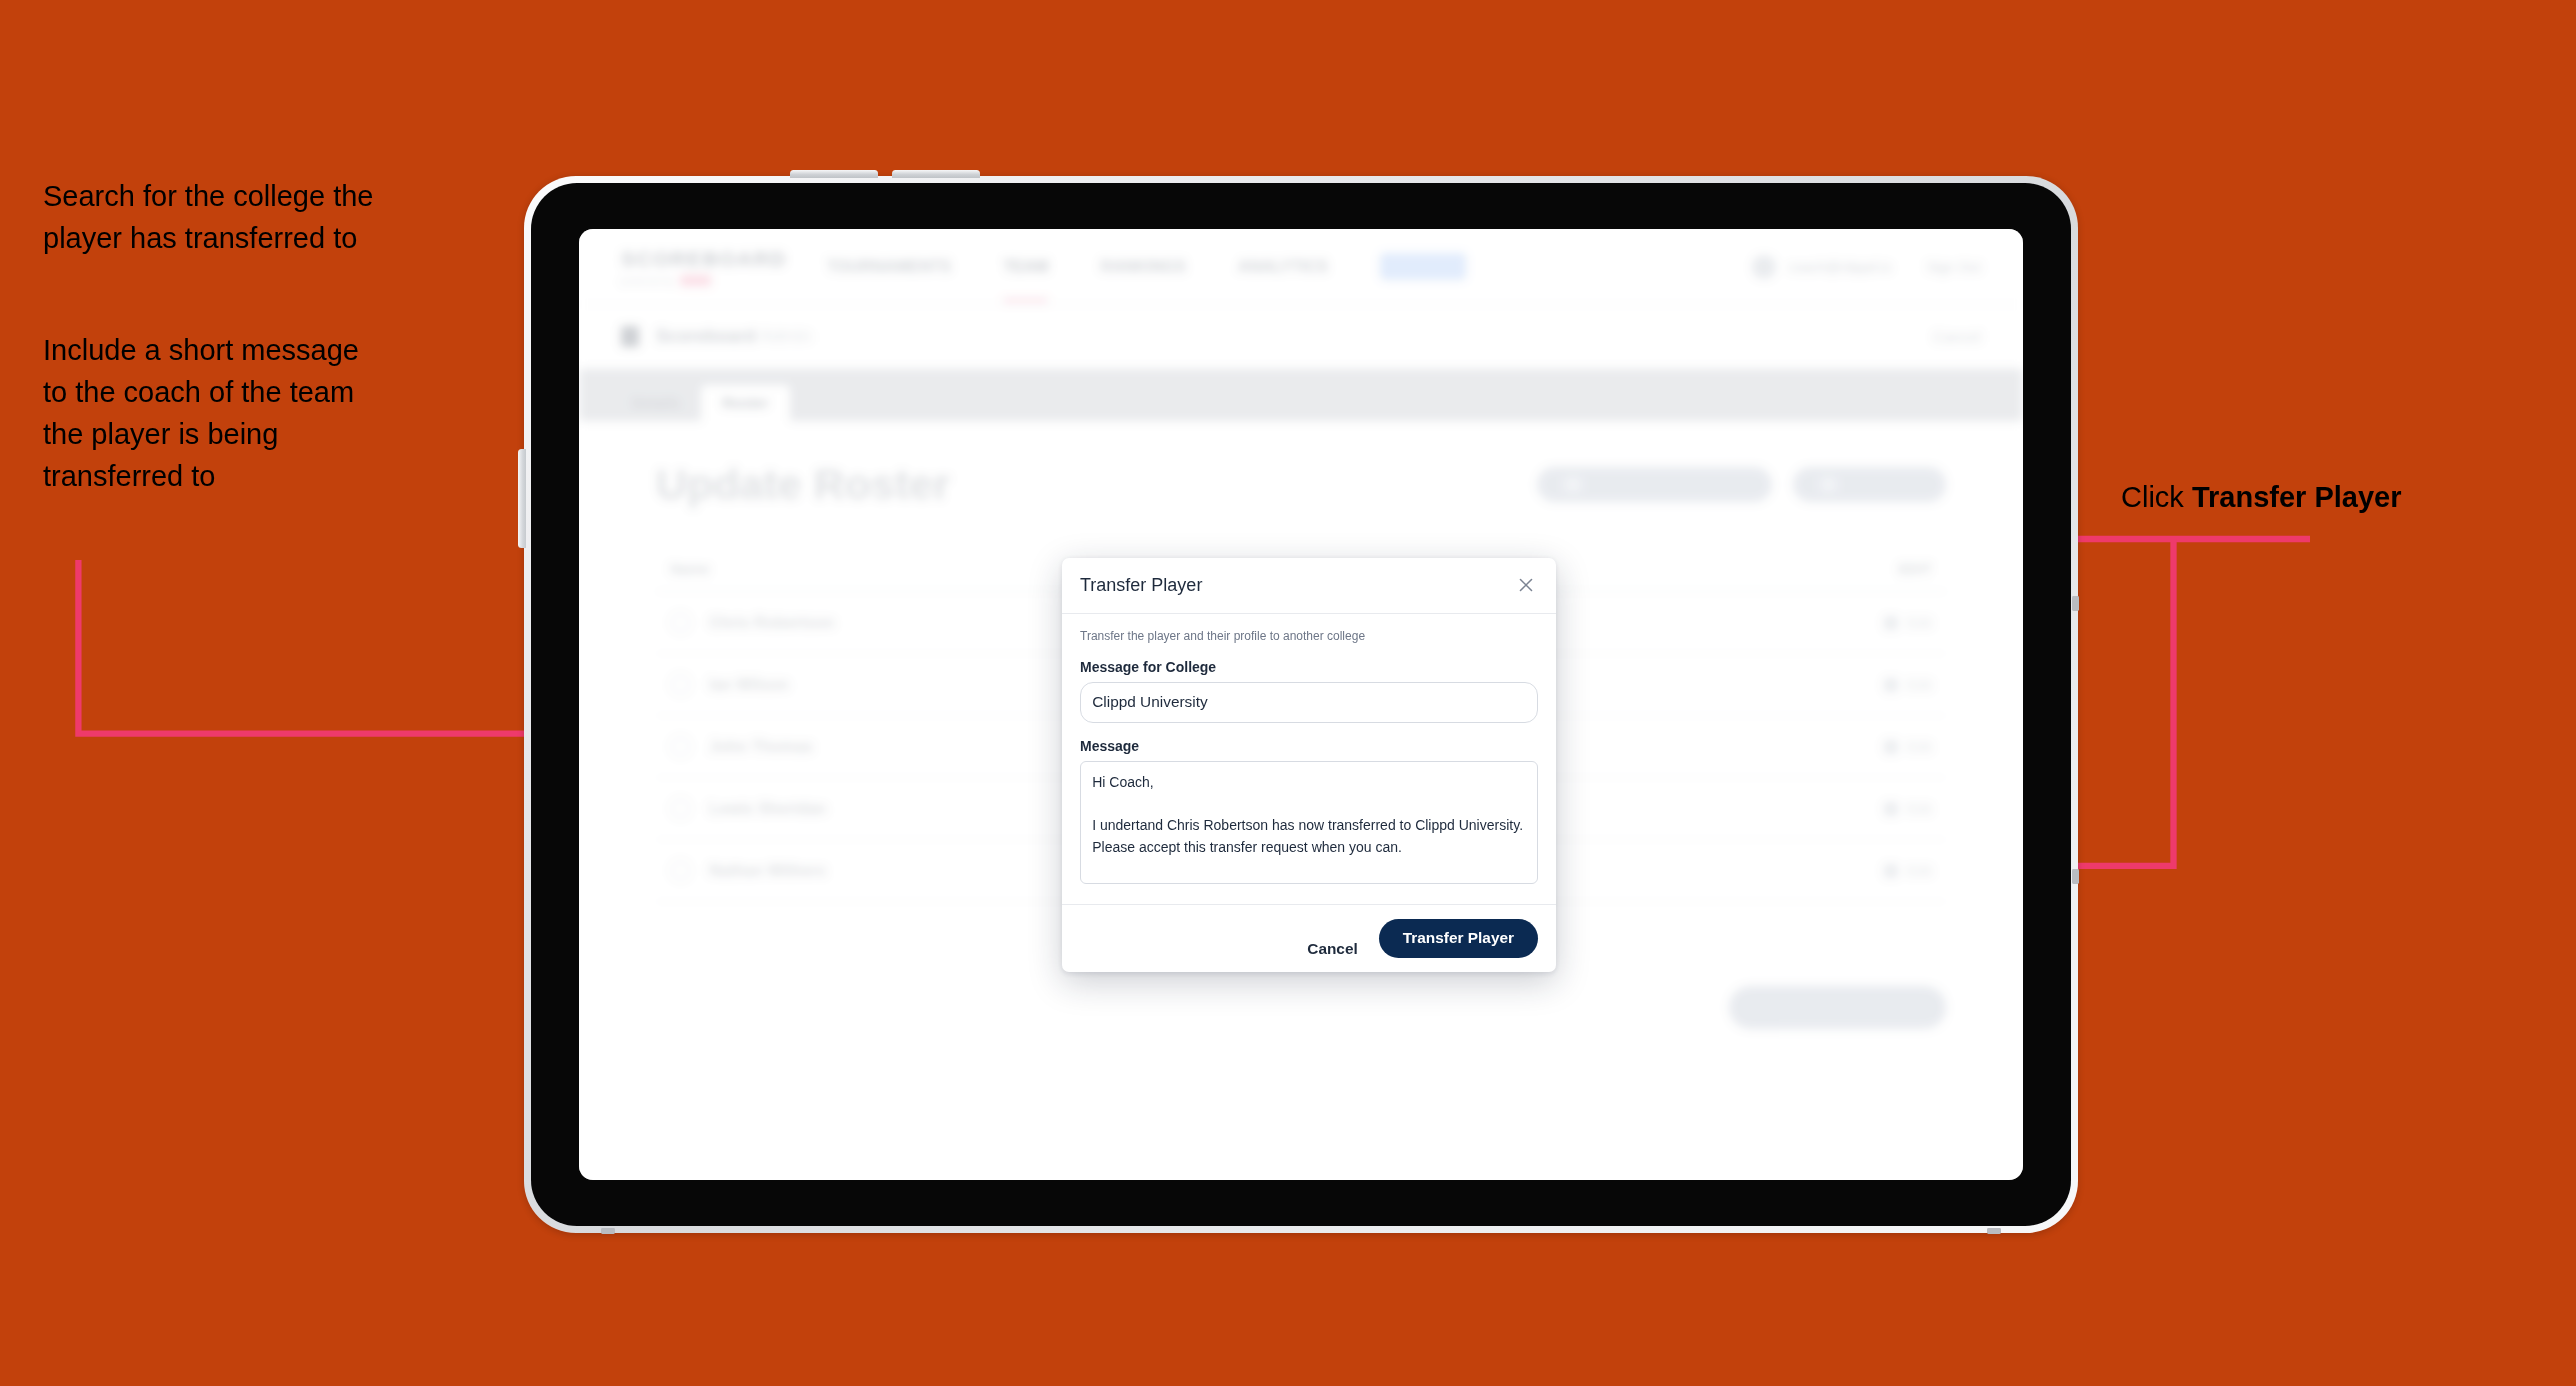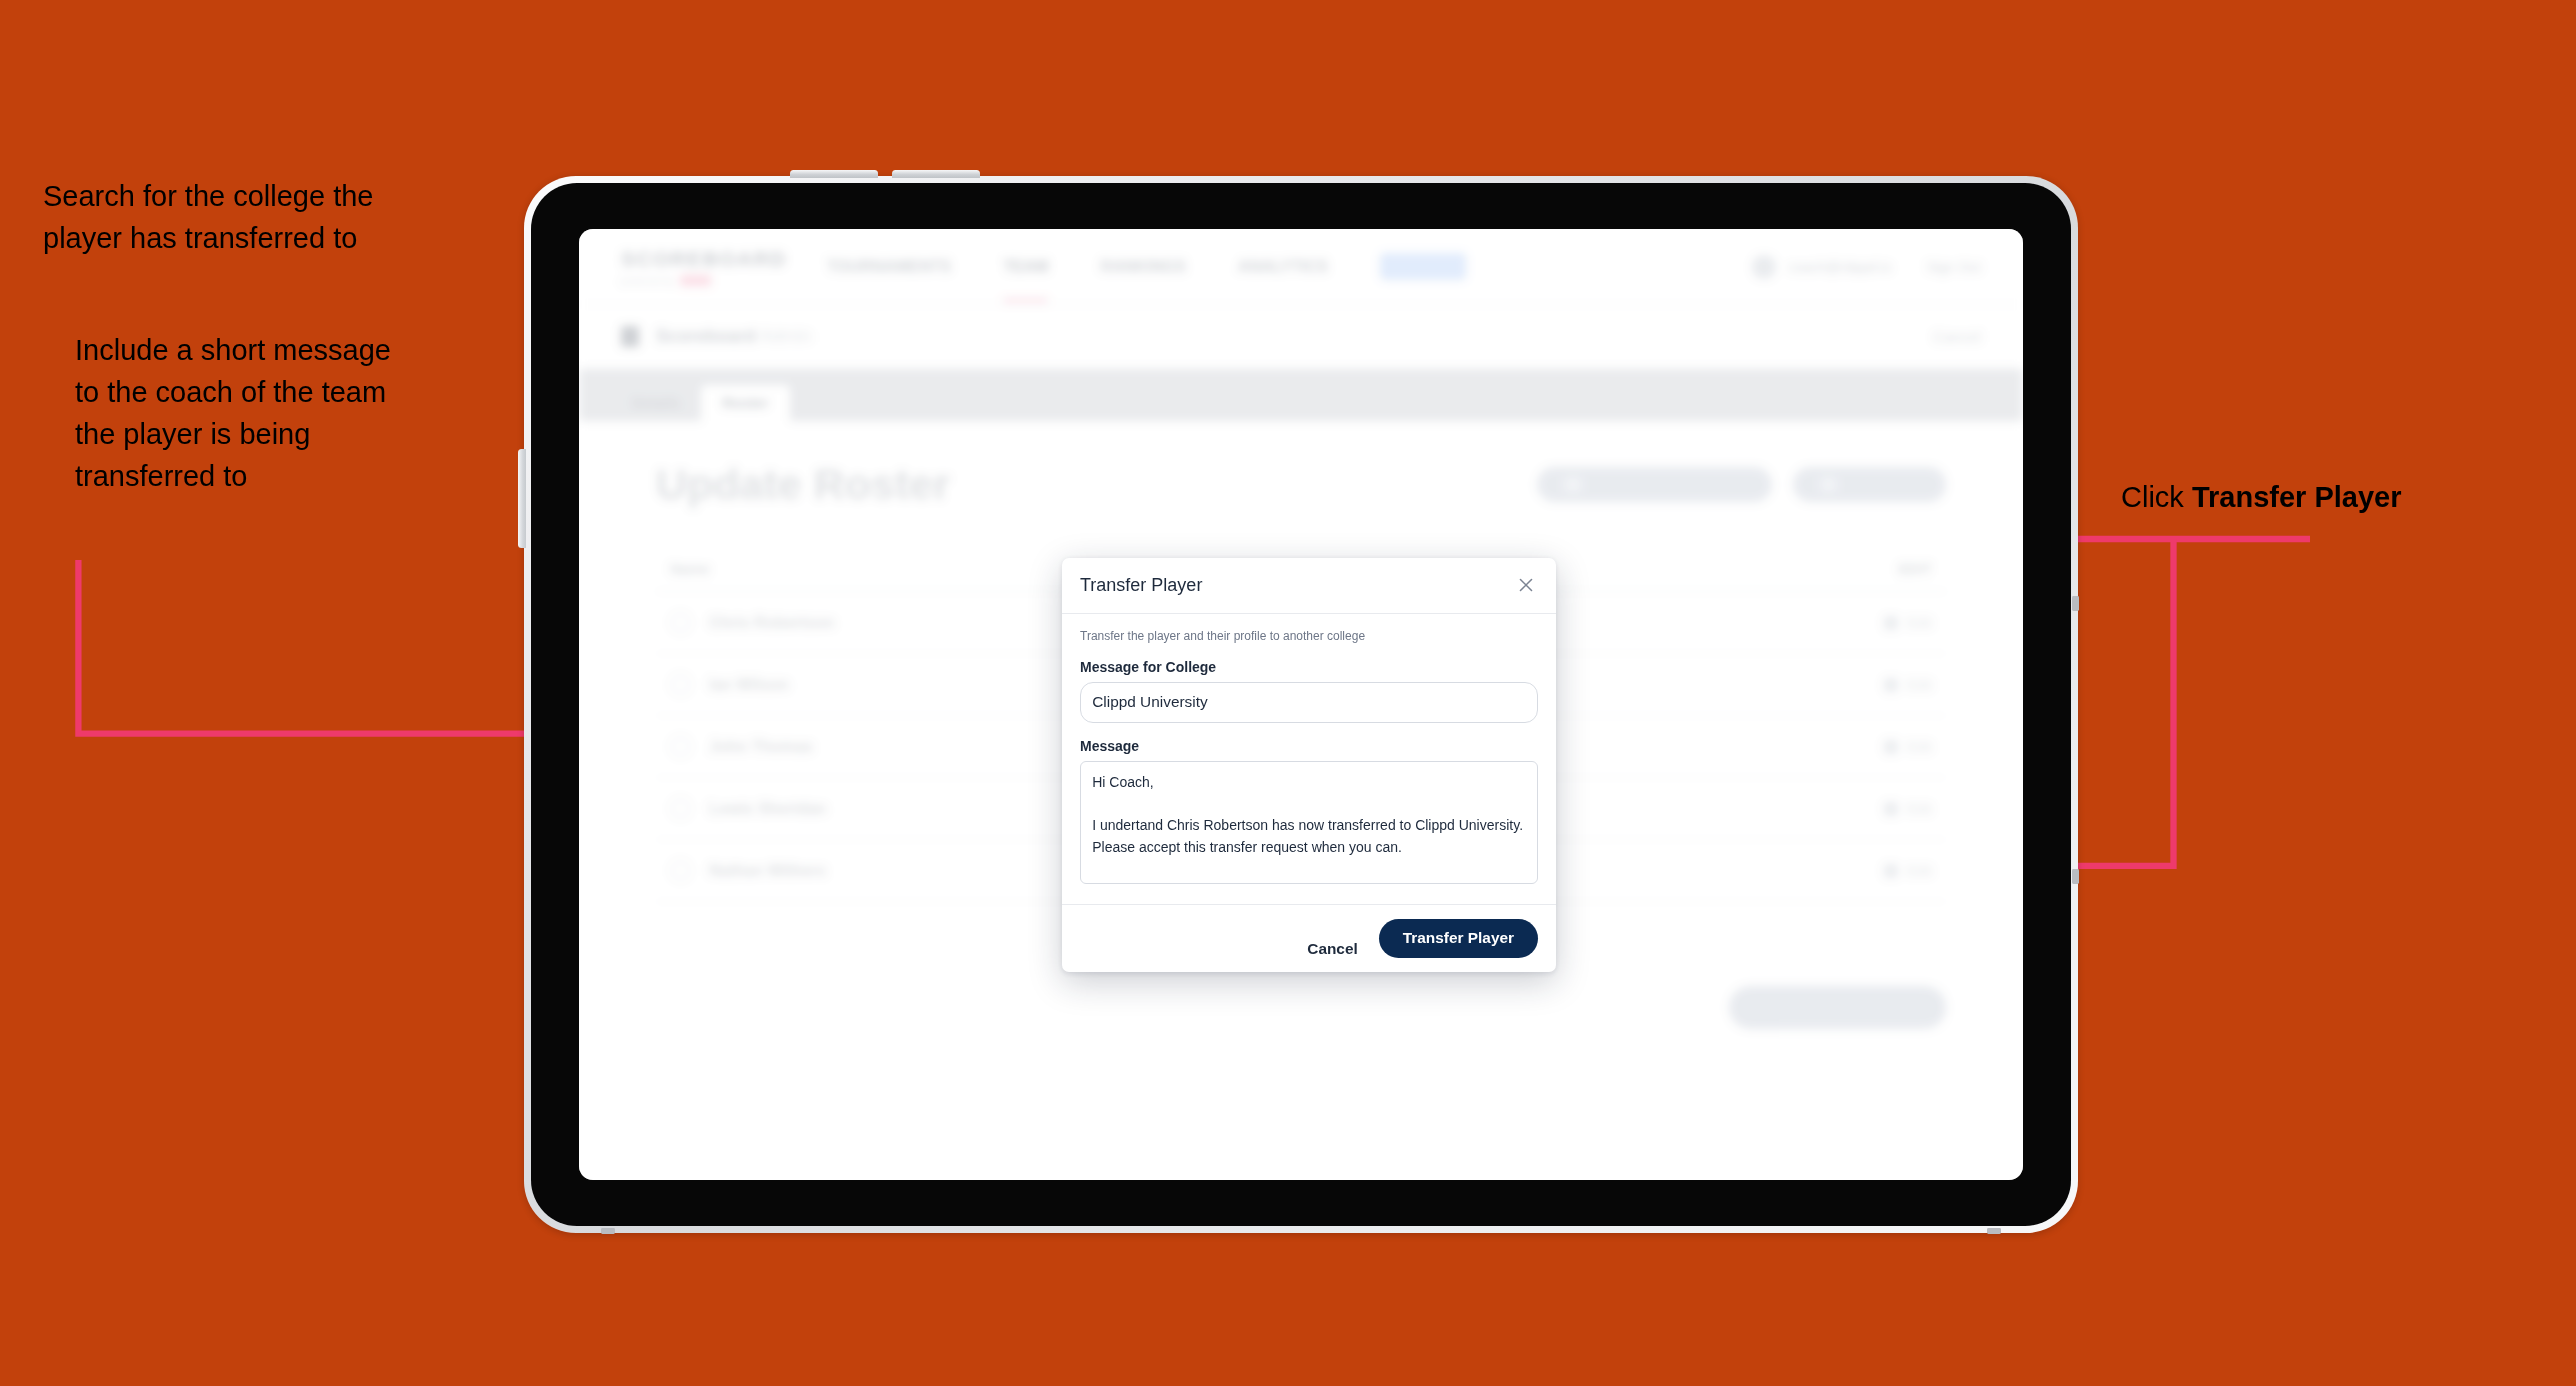--- a/index.html
+++ b/index.html
@@ -22,21 +22,21 @@
   
   .annot {
     position: absolute;
     color: #000000;
     font-size: 29px;
     line-height: 1.45;
     font-family: "Liberation Sans", sans-serif;
     white-space: pre-line;
   }
   #annot-left-1 { left: 43px; top: 175px;  width: 448px; }
-  #annot-left-2 { left: 43px; top: 329px;  width: 448px; margin-left: 32px; }
+  #annot-left-2 { left: 43px; top: 329px;  width: 448px; }
   #annot-right-1 {
     left: 2121px; top: 476px; width: 434px;
     font-size: 29px;
   }
   #annot-right-1 .bold { font-weight: bold; }
 
   
   .arrow-svg {
     position: absolute;
     overflow: visible;

